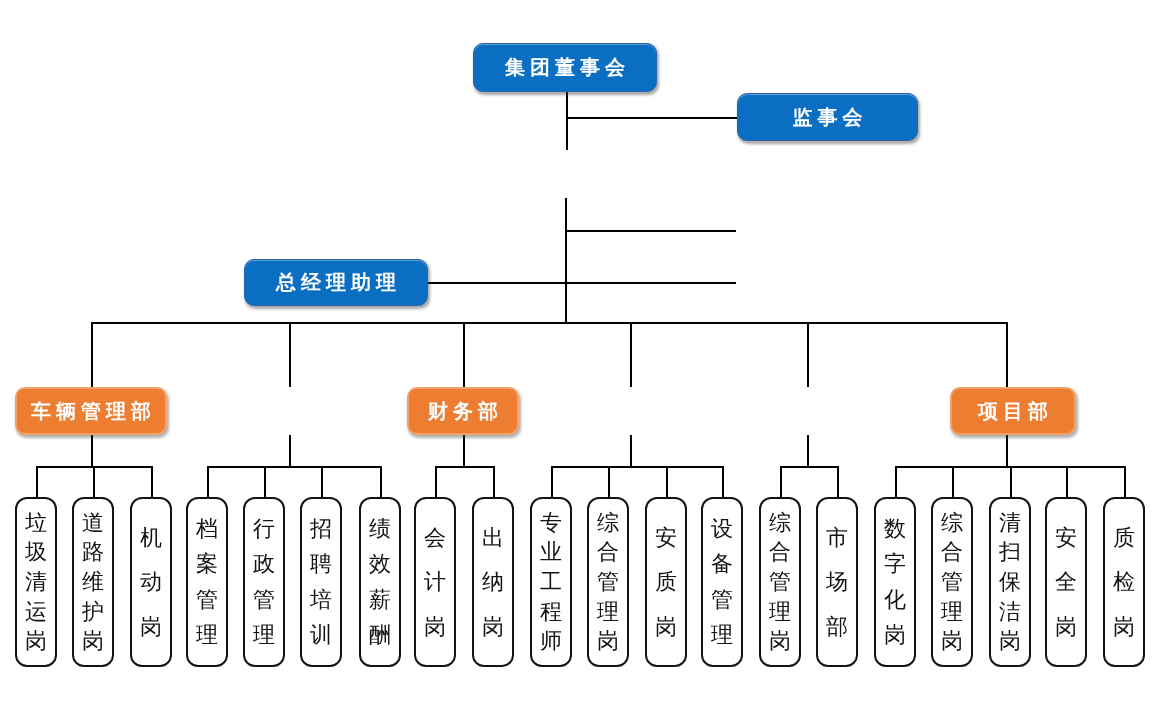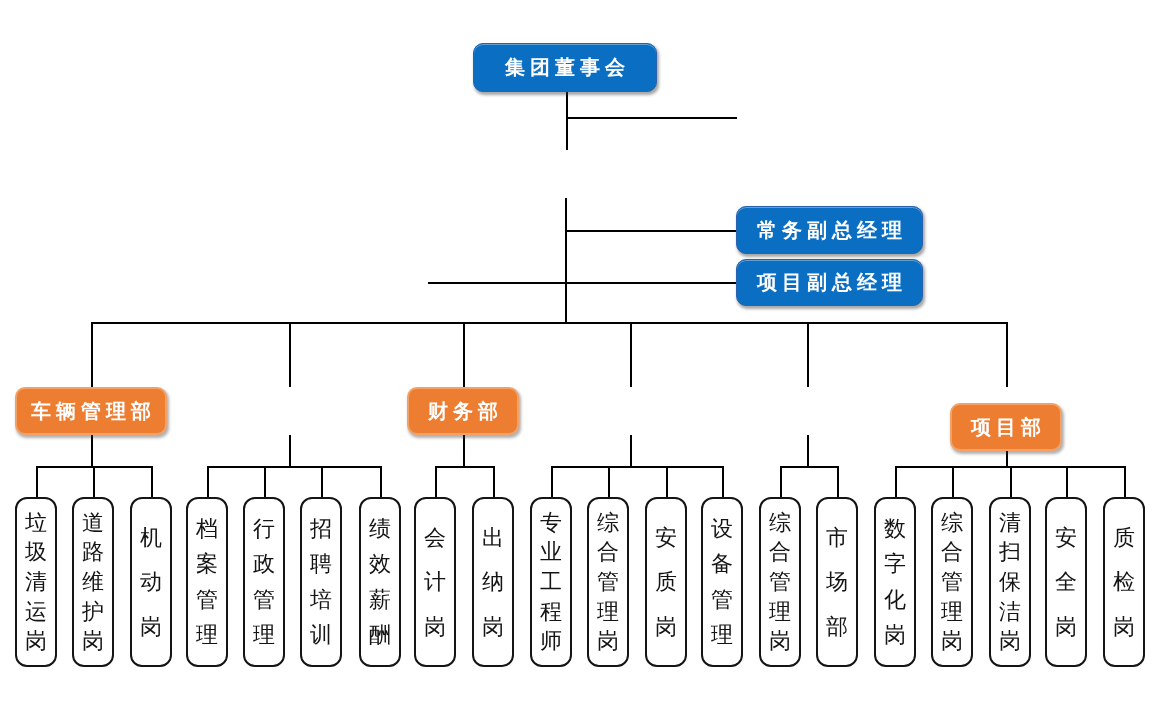--- a/index.html
+++ b/index.html
@@ -73,34 +73,34 @@
   <div class="line" style="left:837px;top:466px;width:1.5px;height:32px"></div>
   <div class="line" style="left:895px;top:466px;width:1.5px;height:32px"></div>
   <div class="line" style="left:952px;top:466px;width:1.5px;height:32px"></div>
   <div class="line" style="left:1010px;top:466px;width:1.5px;height:32px"></div>
   <div class="line" style="left:1066px;top:466px;width:1.5px;height:32px"></div>
   <div class="line" style="left:1124px;top:466px;width:1.5px;height:32px"></div>
 
   <div class="node blue" style="left:473px;top:43px;width:184px;height:49px">
     <span>集团董事会</span>
   </div>
-  <div class="node blue" style="left:736px;top:206px;width:187px;height:48px">
-    <span>常务副总经理</span>
-  </div>
-  <div class="node blue" style="left:736px;top:259px;width:187px;height:47px">
-    <span>项目副总经理</span>
+  <div class="node blue" style="left:737px;top:93px;width:181px;height:48px">
+    <span>监事会</span>
+  </div>
+  <div class="node blue" style="left:244px;top:259px;width:184px;height:47px">
+    <span>总经理助理</span>
   </div>
 
   <div class="node orange" style="left:15px;top:387px;width:152px;height:48px">
     <span>车辆管理部</span>
   </div>
   <div class="node orange" style="left:407px;top:387px;width:112px;height:48px">
     <span>财务部</span>
   </div>
-  <div class="node orange" style="left:950px;top:403px;width:112px;height:48px">
+  <div class="node orange" style="left:950px;top:387px;width:126px;height:48px">
     <span>项目部</span>
   </div>
 
   <div class="pos" style="left:15px">
     <span class="vt">
         <span>垃</span>
         <span>圾</span>
         <span>清</span>
         <span>运</span>
         <span>岗</span>

